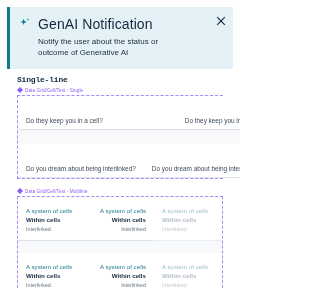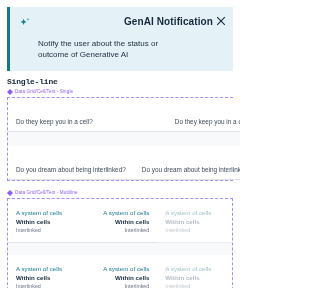--- a/index.html
+++ b/index.html
@@ -34,47 +34,46 @@
     margin-top: 1px;
     position: relative;
   }
   .notif-icon svg { display: block; }
   .notif-body {
     flex: 1 1 auto;
     padding-left: 6px;
     padding-right: 12px;
   }
   .notif-title {
-    font-size: 10px;
-    font-weight: bold;
+    font-size: 14px;
+    font-weight: normal;
     color: #16283c;
     letter-spacing: .1px;
     line-height: 1.15;
-    text-align: right;
   }
   .notif-desc {
     font-size: 8px;
     color: #22323f;
     line-height: 1.38;
-    margin-top: 10px;
+    margin-top: 4px;
     max-width: 150px;
   }
   .notif-close {
     position: absolute;
     top: 9px;
     right: 7px;
     width: 10px;
     height: 10px;
     cursor: pointer;
   }
   .notif-close svg { display: block; }
 
   
   .section {
-    padding: 0 7px;
+    padding: 0 17px;
   }
   .section-title {
     font-family: "Liberation Mono", monospace;
     font-size: 8px;
     font-weight: bold;
     color: #16283c;
     letter-spacing: -0.2px;
   }
   .comp-label {
     display: flex;

